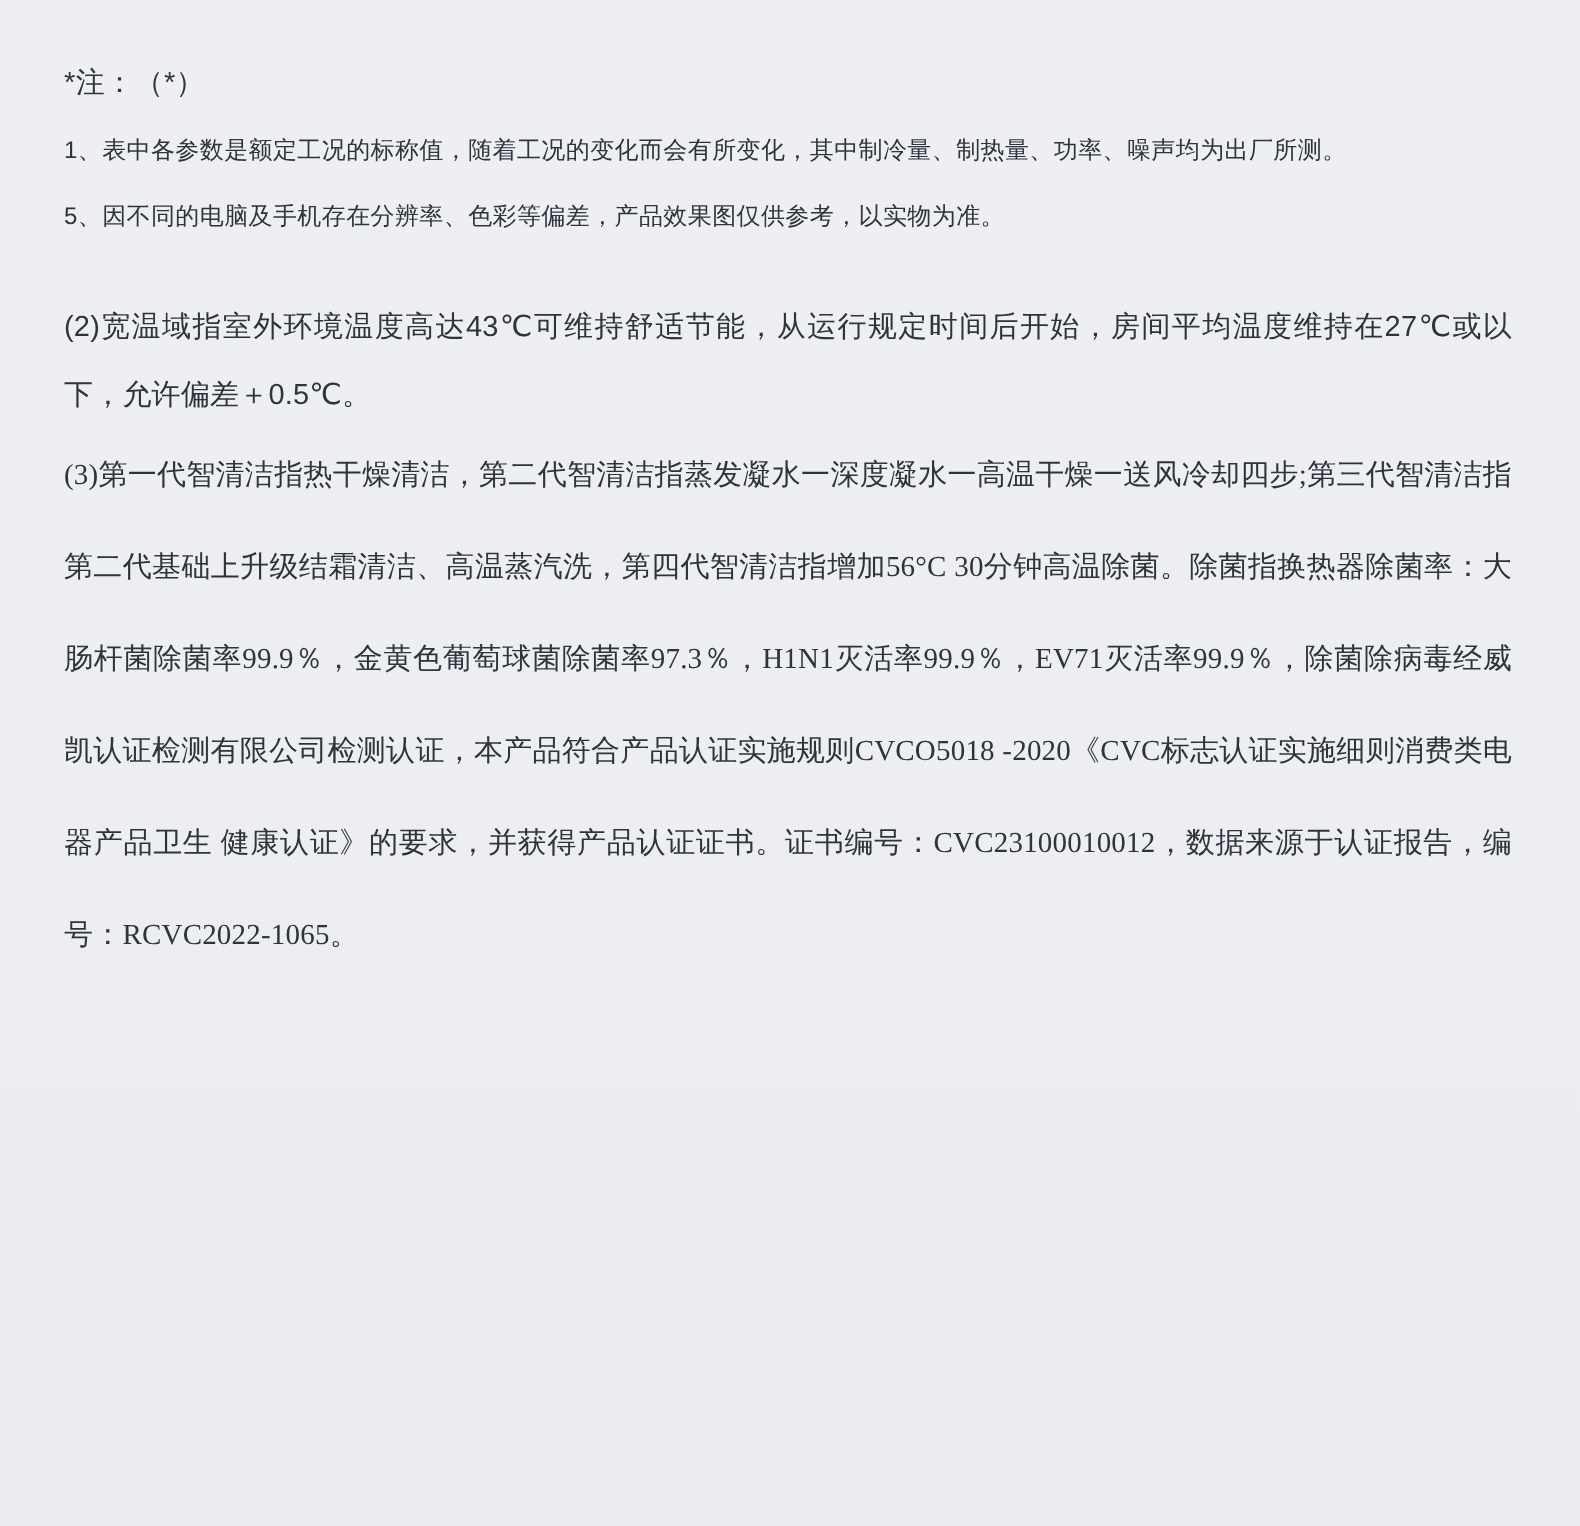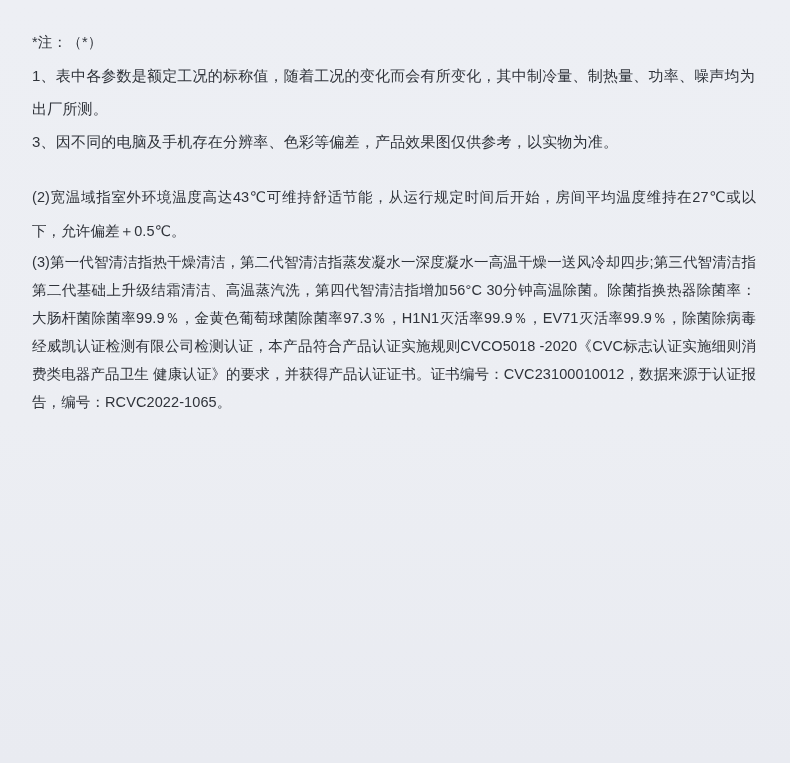--- a/index.html
+++ b/index.html
@@ -18,21 +18,21 @@
     box-sizing: border-box;
     width: 790px;
     height: 763px;
     padding: 26px 34px 10px 32px;
     background: linear-gradient(180deg, #edeff4 0%, #eceef3 55%, #e9ebf1 100%);
   }
   .block {
     margin: 0;
   }
   .line {
-    font-size: 15px;
+    font-size: 12px;
     line-height: 33px;
     letter-spacing: 0.2px;
     color: #2f333a;
     white-space: pre-wrap;
     word-break: break-all;
   }
   .note-head {
     font-size: 14.5px;
     line-height: 33px;
     letter-spacing: 0.2px;
@@ -45,32 +45,33 @@
     font-size: 14.5px;
     line-height: 34px;
     letter-spacing: 0.1px;
     color: #2f333a;
     text-align: justify;
     text-justify: inter-ideograph;
     white-space: pre-wrap;
     word-break: break-all;
   }
   .para-3 {
-    line-height: 28px;
+    line-height: 46px;
+    font-family: Liberation Serif, serif;
   }
 </style>
 </head>
 <body>
 
 <div class="page">
 
   <div class="block">
     <div class="note-head">*注：（*）</div>
     <div class="line">1、表中各参数是额定工况的标称值，随着工况的变化而会有所变化，其中制冷量、制热量、功率、噪声均为出厂所测。</div>
-    <div class="line">3、因不同的电脑及手机存在分辨率、色彩等偏差，产品效果图仅供参考，以实物为准。</div>
+    <div class="line">5、因不同的电脑及手机存在分辨率、色彩等偏差，产品效果图仅供参考，以实物为准。</div>
   </div>
 
   <div class="gap"></div>
 
   <div class="block">
     <div class="para">(2)宽温域指室外环境温度高达43℃可维持舒适节能，从运行规定时间后开始，房间平均温度维持在27℃或以下，允许偏差＋0.5℃。</div>
     <div class="para para-3">(3)第一代智清洁指热干燥清洁，第二代智清洁指蒸发凝水一深度凝水一高温干燥一送风冷却四步;第三代智清洁指第二代基础上升级结霜清洁、高温蒸汽洗，第四代智清洁指增加56°C 30分钟高温除菌。除菌指换热器除菌率：大肠杆菌除菌率99.9％，金黄色葡萄球菌除菌率97.3％，H1N1灭活率99.9％，EV71灭活率99.9％，除菌除病毒经威凯认证检测有限公司检测认证，本产品符合产品认证实施规则CVCO5018 -2020《CVC标志认证实施细则消费类电器产品卫生 健康认证》的要求，并获得产品认证证书。证书编号：CVC23100010012，数据来源于认证报告，编号：RCVC2022-1065。</div>
   </div>
 
 </div>

